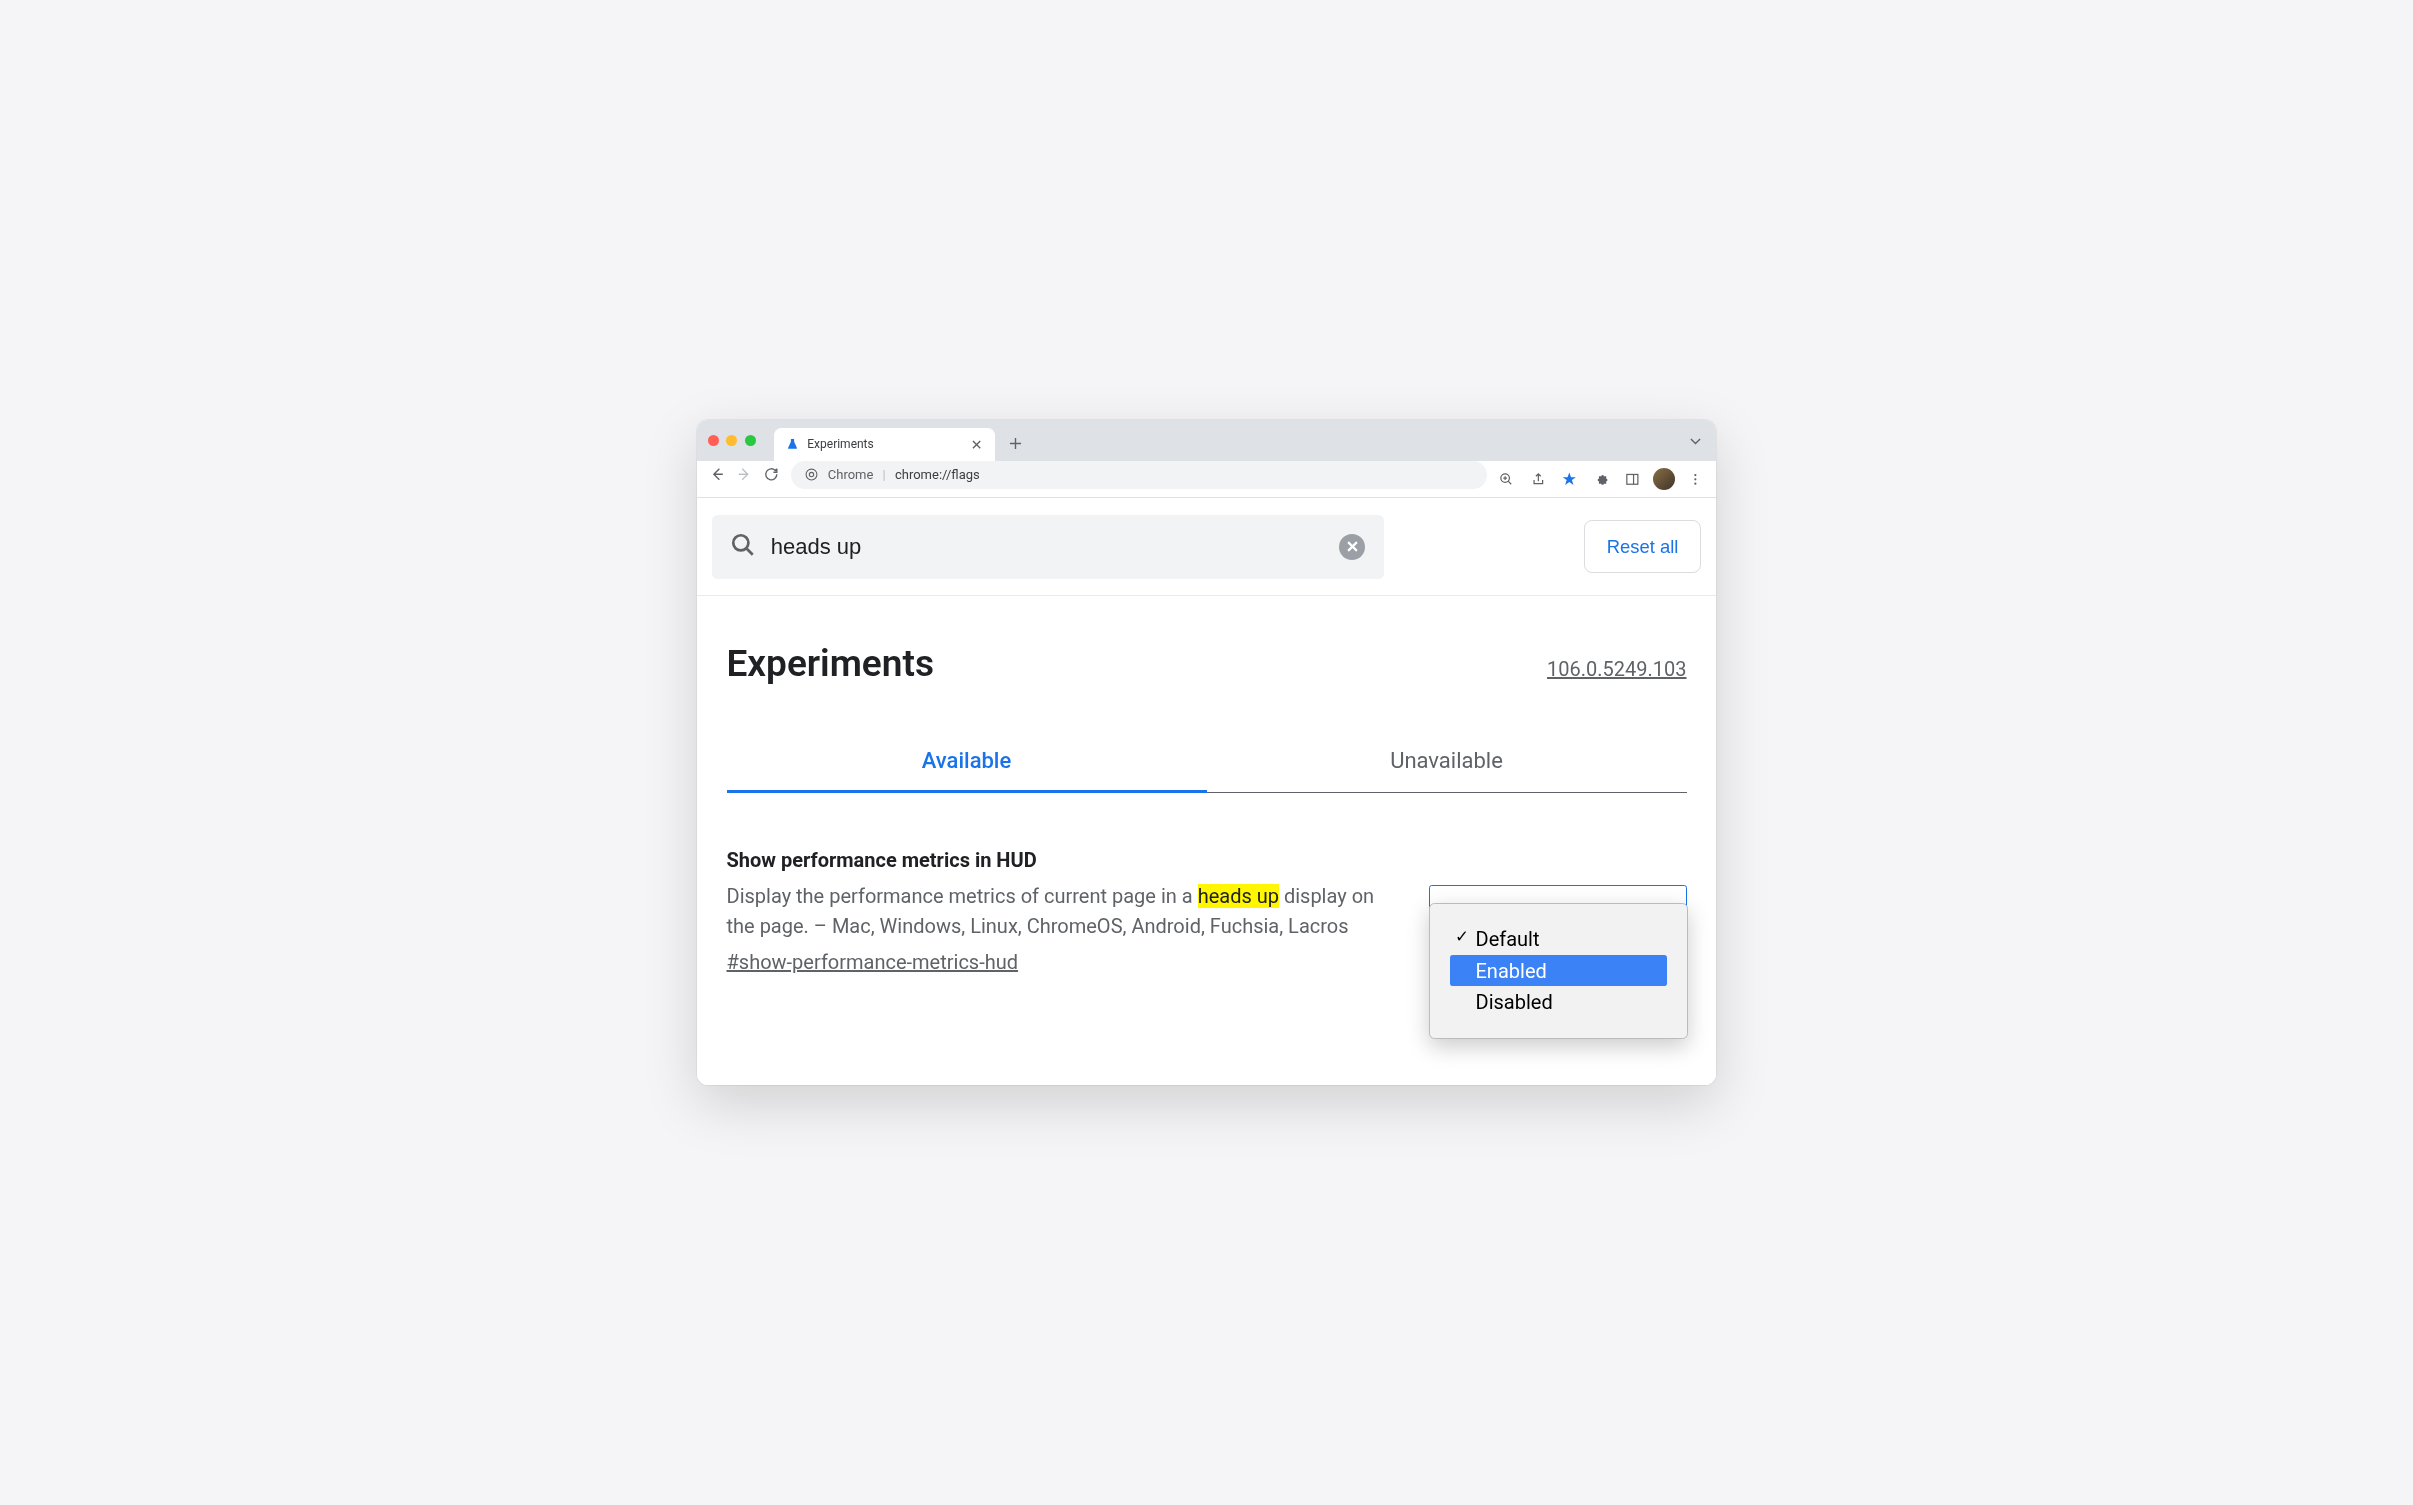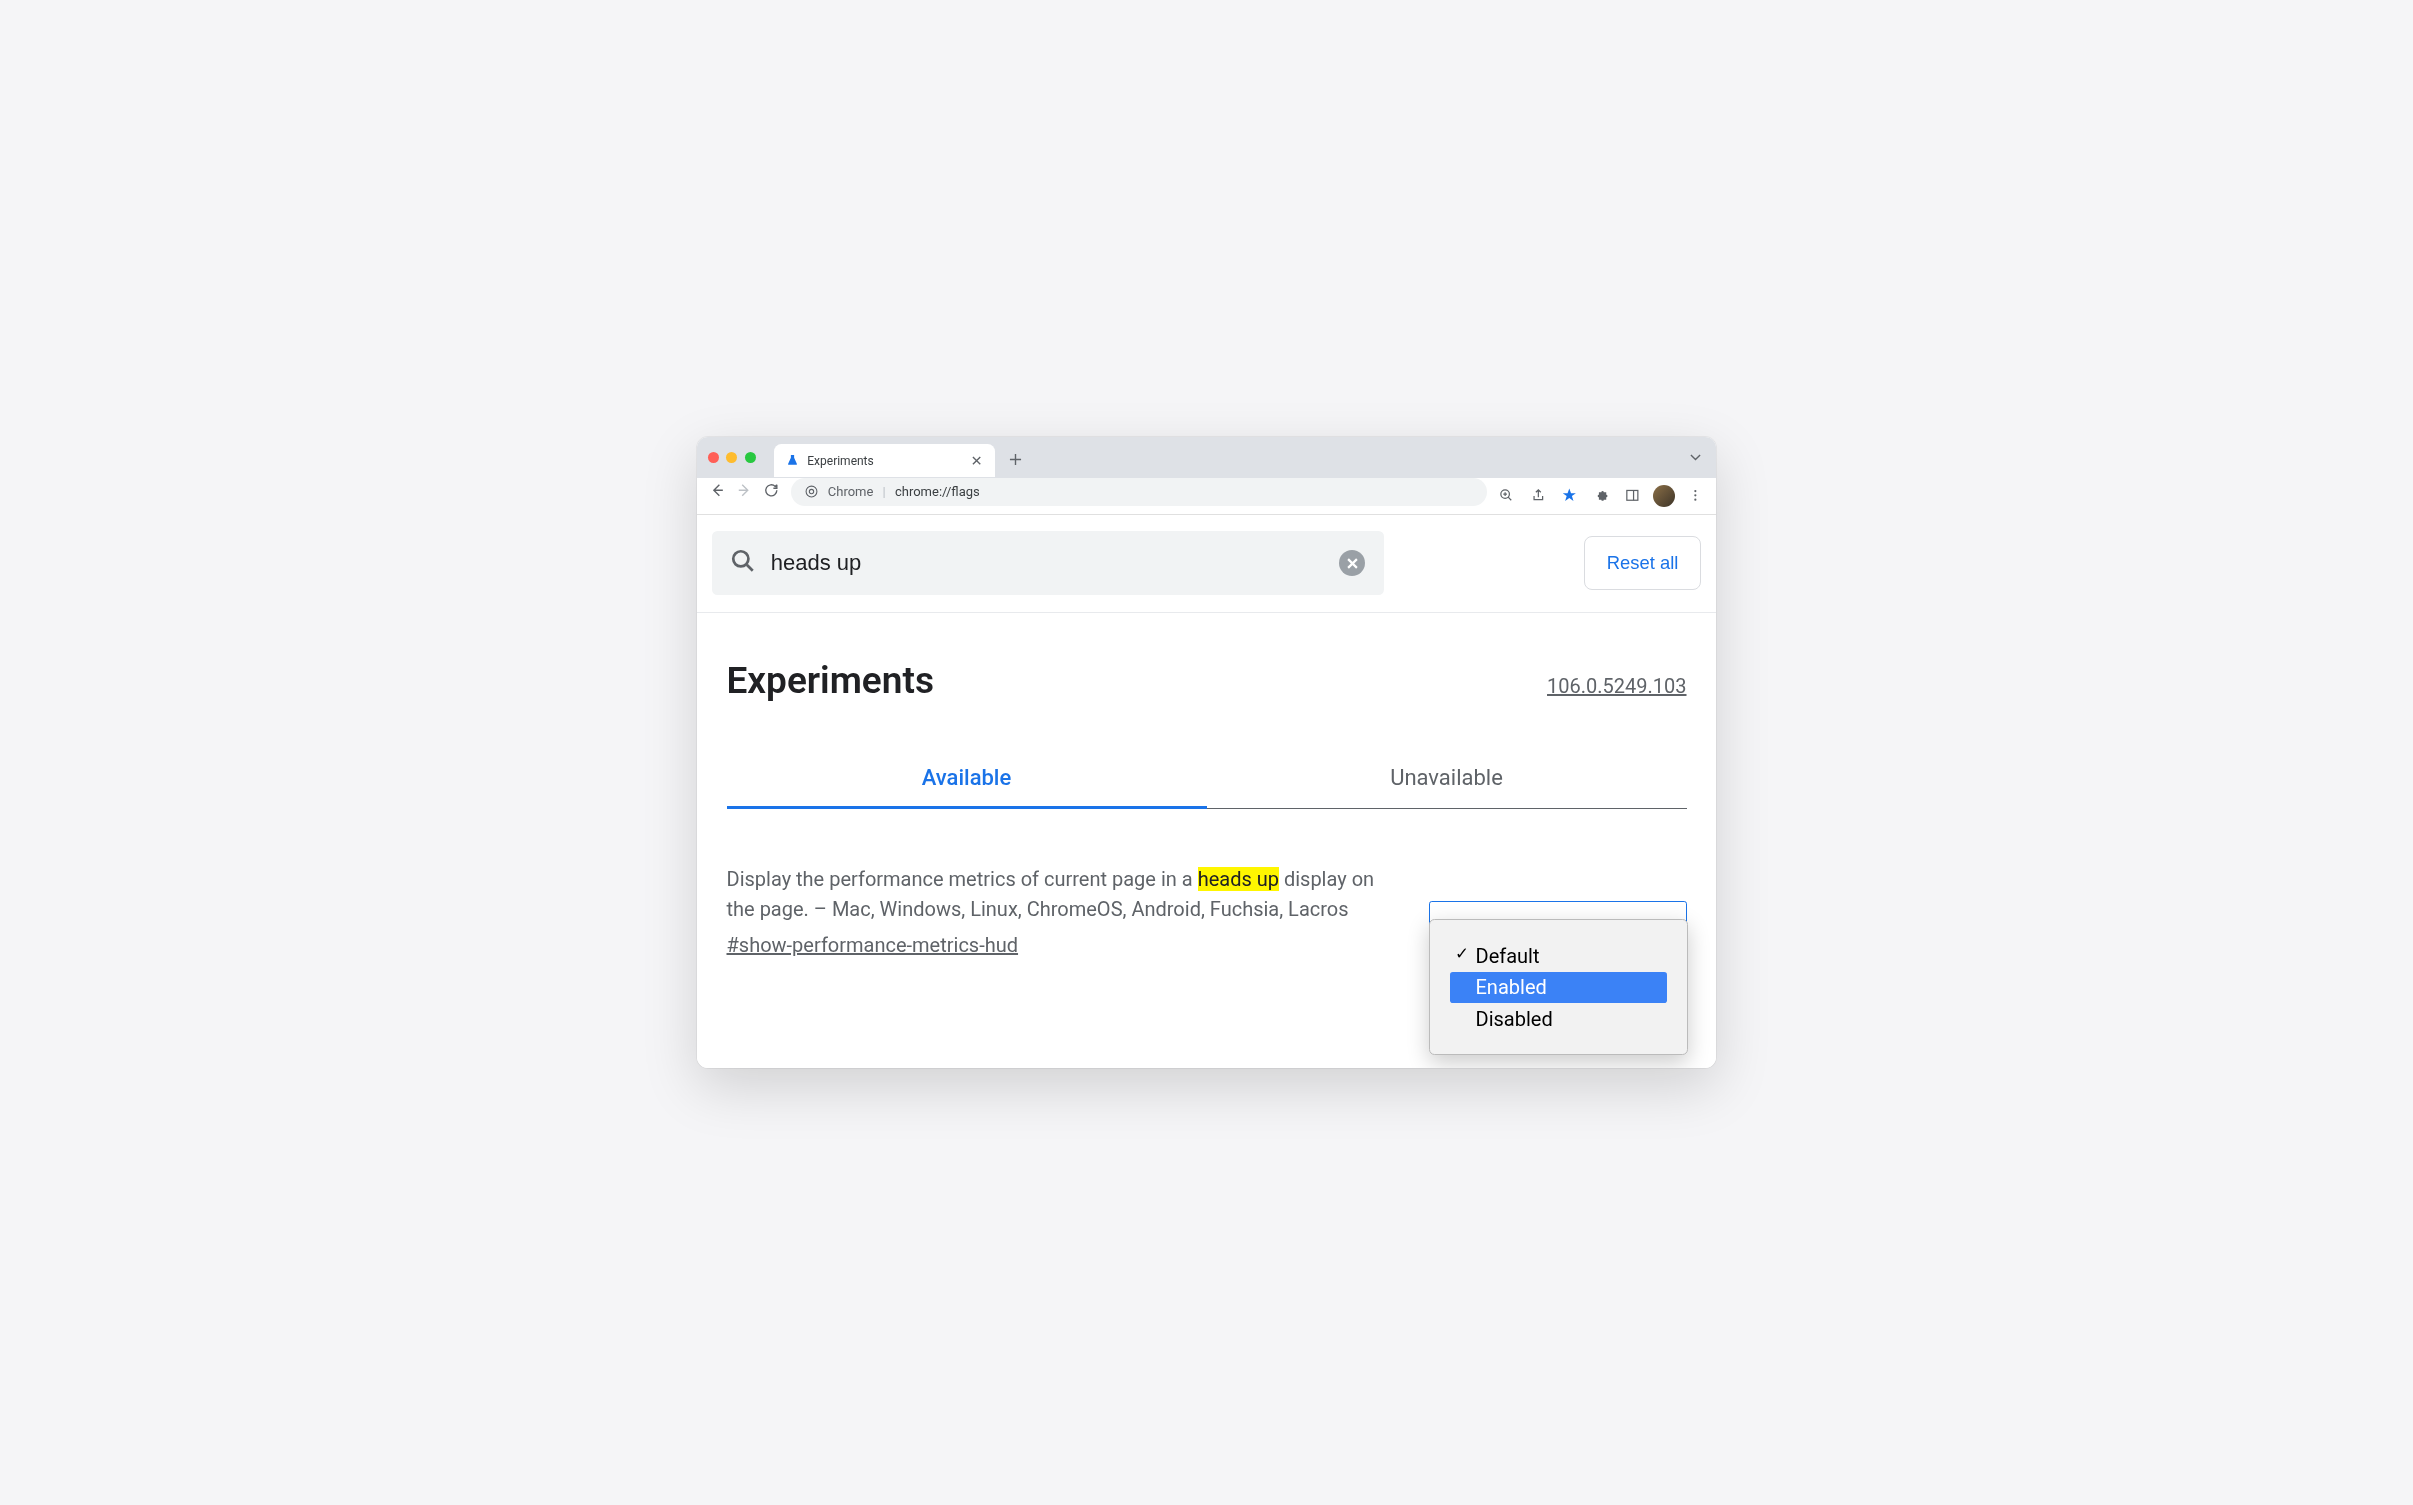--- a/index.html
+++ b/index.html
@@ -412,20 +412,21 @@
       <span class="version">106.0.5249.103</span>
     </div>
 
     <div class="tabs">
       <div class="tab-btn active">Available</div>
       <div class="tab-btn">Unavailable</div>
     </div>
 
     <div class="flag">
       <div class="flag-text">
+        <div class="flag-title">Show performance metrics in HUD</div>
         <div class="flag-desc">
           <span>Display the performance metrics of current page in a </span><span class="highlight">heads up</span><span> display on the page. – Mac, Windows, Linux, ChromeOS, Android, Fuchsia, Lacros</span>
         </div>
         <a class="flag-anchor">#show-performance-metrics-hud</a>
       </div>
       <div class="flag-select-wrap">
         <div class="select-outline"></div>
         <div class="dropdown">
           <div class="dropdown-item checked">Default</div>
           <div class="dropdown-item highlighted">Enabled</div>

